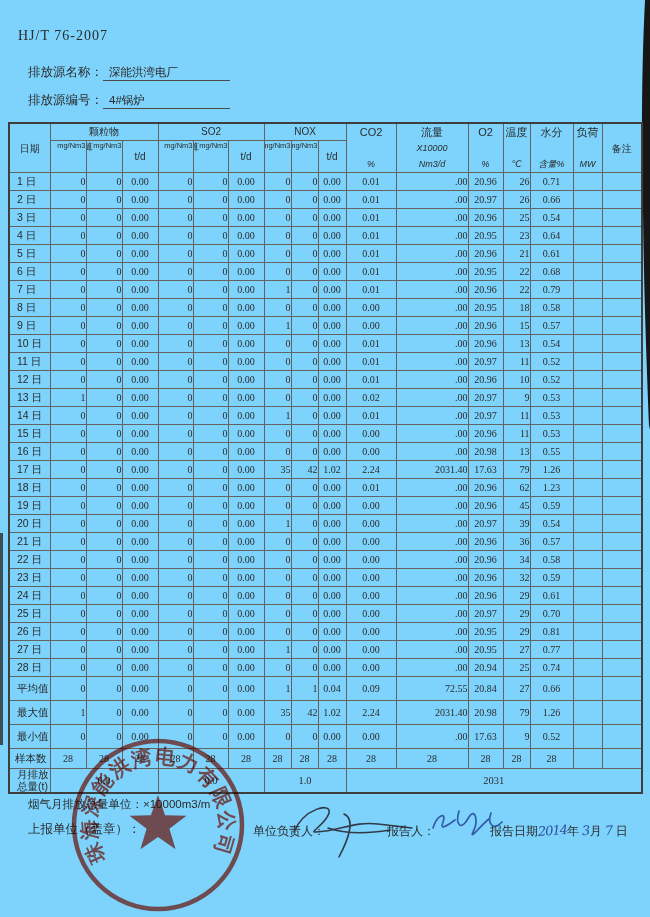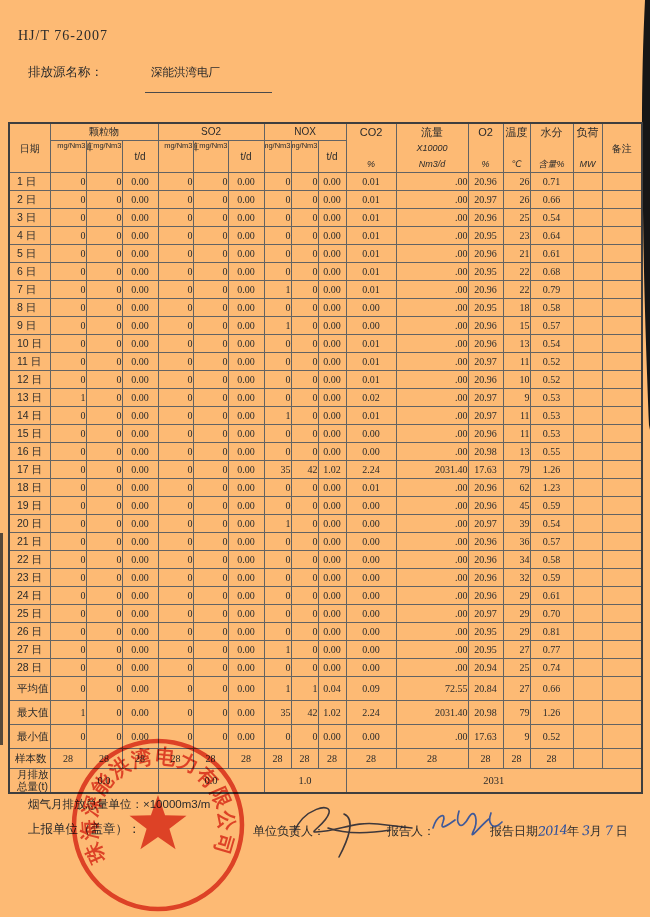--- a/index.html
+++ b/index.html
@@ -1,29 +1,29 @@
 <!DOCTYPE html>
 <html><head>
 <meta charset="utf-8">
 <style>
   html,body{margin:0;padding:0;background:#e8e8e4;}
-  .page{position:relative;width:650px;height:917px;background:#fdba74;overflow:hidden;
+  .page{position:relative;width:650px;height:917px;background:#7dd3fc;overflow:hidden;
         font-family:"Liberation Serif","DejaVu Serif",serif;color:#2b2b2b;}
   
   .edge-right{position:absolute;top:0;right:0;width:10px;height:430px;}
   .edge-left{position:absolute;left:0;top:533px;width:3px;height:212px;background:#2a2a2a;opacity:.8;}
   
   .std-code{position:absolute;left:18px;top:28px;font-size:14px;letter-spacing:1px;}
   .doc-title{position:absolute;left:160px;top:22px;width:360px;text-align:center;
              font-size:20px;font-weight:bold;letter-spacing:1.5px;font-family:"Liberation Sans","DejaVu Sans",sans-serif;}
   .form-line{position:absolute;font-size:12.5px;font-family:"Liberation Sans","DejaVu Sans",sans-serif;}
   .fl-name{left:28px;top:64px;}
   .fl-no{left:28px;top:92px;}
   .fl-month{left:488px;top:90px;font-size:12px;}
-  .uline{display:inline-block;border-bottom:1px solid #4a4a4a;min-width:60px;padding:0 6px 12px 6px;font-size:11.5px;margin-left:42px;}
+  .uline{display:inline-block;border-bottom:1px solid #4a4a4a;min-width:60px;padding:0 6px 0 6px;font-size:11.5px;}
   .uline.wide{min-width:115px;}
   .uline.short{min-width:18px;}
   
   table.report{position:absolute;left:8px;top:122px;width:633px;border-collapse:collapse;table-layout:fixed;}
   table.report th,table.report td{border:1px solid #636363;padding:0;overflow:hidden;white-space:nowrap;
        font-size:10px;line-height:1.1;vertical-align:middle;font-weight:normal;}
   table.report{border:2px solid #3e3e3e;}
   thead tr.h1{height:16px;}
   thead tr.h2{height:30px;}
   thead th{text-align:center;font-family:"Liberation Sans","DejaVu Sans",sans-serif;}
@@ -71,20 +71,23 @@
   <svg class="edge-right" width="10" height="430" viewBox="0 0 10 430">
     <path d="M10,0 L5,0 C2,60 1,130 3,210 C4,300 7,370 9,425 L10,430 Z" fill="#161616"></path>
   </svg>
   <div class="edge-left"></div>
 
   <div class="std-code">HJ/T 76-2007</div>
 
   <div class="form-line fl-name">
     <span>排放源名称：</span><span class="uline wide">深能洪湾电厂</span>
   </div>
+  <div class="form-line fl-no">
+    <span>排放源编号：</span><span class="uline wide">4#锅炉</span>
+  </div>
 
   <table class="report">
     <colgroup>
       <col style="width:41px">
         <col style="width:36px">
         <col style="width:36px">
         <col style="width:36px">
       <col style="width:35px">
         <col style="width:35px">
         <col style="width:36px">

